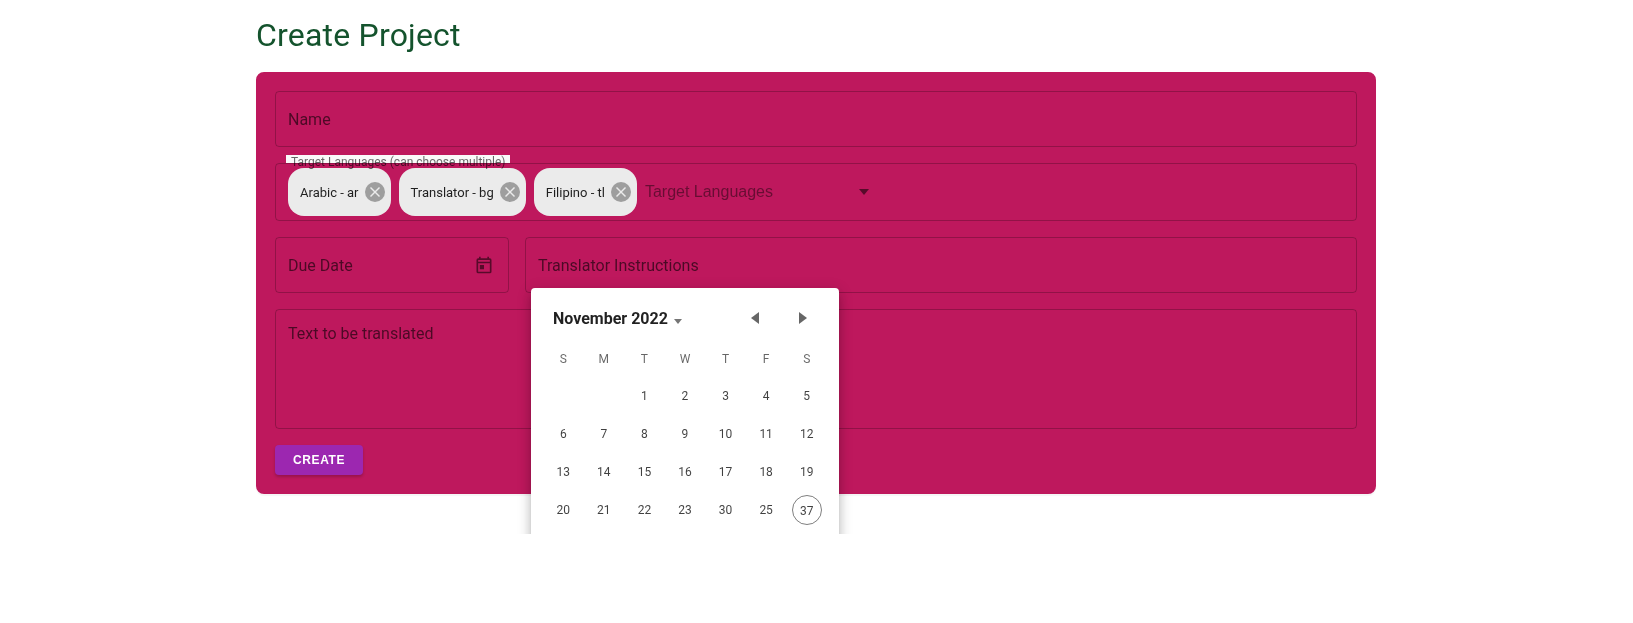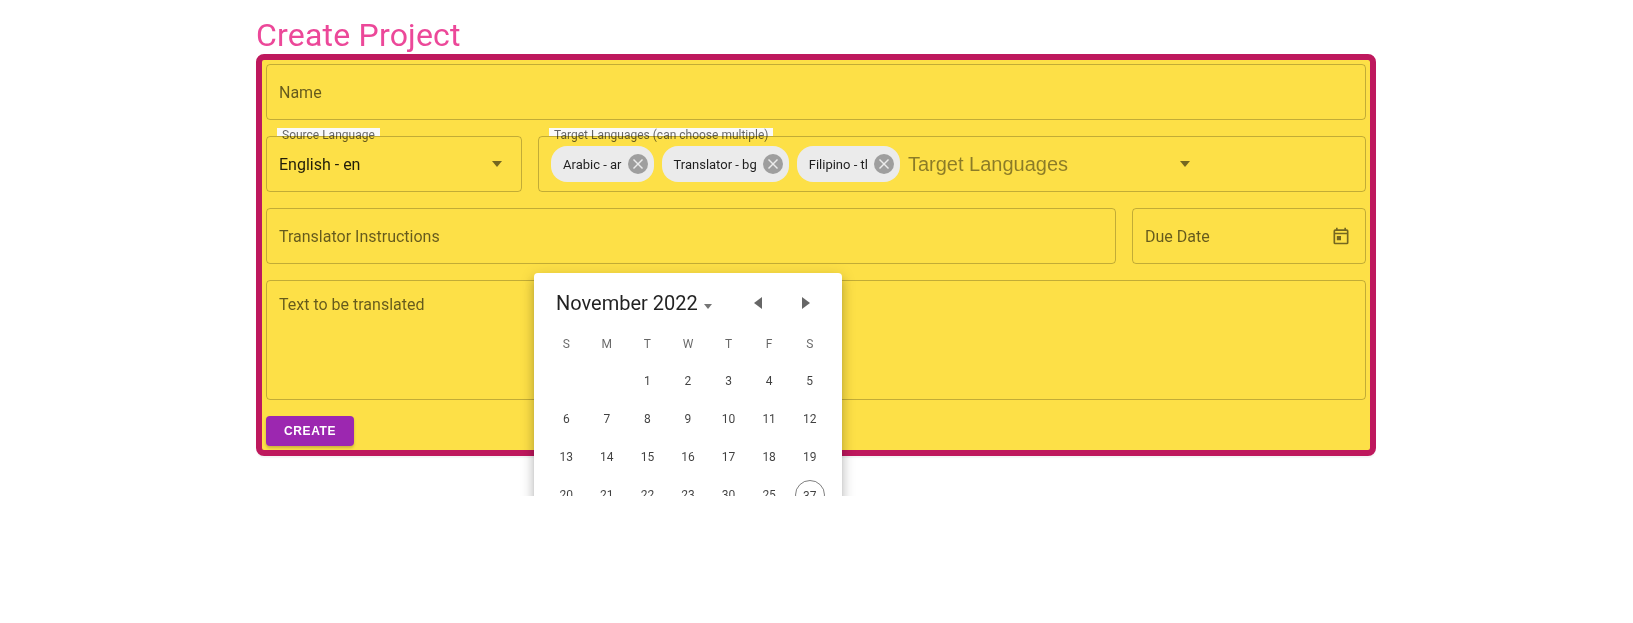--- a/index.html
+++ b/index.html
@@ -10,28 +10,29 @@
       font-size: 16px;
     }
     .page {
       padding: 16px 0 40px 0;
       max-width: 1120px;
       margin-left: 256px;
     }
     .title {
       font-size: 32px;
       font-weight: 400;
-      color: #ec4899;
+      color: #14532d;
+      margin-bottom: 18px;
       letter-spacing: 0.2px;
     }
     .card {
-      background: #fde047;
-      border: 6px solid #be185d;
+      background: #be185d;
+      border: 3px solid #be185d;
       border-radius: 8px;
-      padding: 4px;
+      padding: 16px;
       box-shadow: 0 2px 1px rgba(0,0,0,0.04);
       position: relative;
     }
     .row { display: flex; gap: 16px; margin-bottom: 16px; }
     .field {
       position: relative;
       border: 1px solid rgba(0,0,0,0.23);
       border-radius: 4px;
       background: transparent;
       min-height: 56px;
@@ -67,37 +68,37 @@
       height: 24px;
       display: flex;
       align-items: center;
       justify-content: center;
     }
     .dropdown-icon svg { width: 10px; height: 6px; fill: rgba(0,0,0,0.54); }
     .chips { display: flex; gap: 8px; align-items: center; flex-wrap: wrap; padding: 4px 0; }
     .chip {
       background: #ebebeb;
       border-radius: 16px;
-      height: 36px;
+      height: 48px;
       display: inline-flex;
       align-items: center;
       padding: 0 6px 0 12px;
       font-size: 13px;
       color: rgba(0,0,0,0.87);
       gap: 6px;
     }
     .chip-x {
       width: 20px; height: 20px; border-radius: 50%;
       background: #9e9e9e;
       display: inline-flex; align-items: center; justify-content: center;
     }
     .chip-x svg { width: 10px; height: 10px; fill: #ebebeb; }
     .chips-input {
       border: none; outline: none; background: transparent;
-      font-size: 20px; color: rgba(0,0,0,0.6);
+      font-size: 16px; color: rgba(0,0,0,0.6);
       flex: 1; min-width: 120px;
     }
     .chips-input::placeholder { color: rgba(0,0,0,0.45); }
     .date-icon {
       width: 24px; height: 24px; color: rgba(0,0,0,0.54);
       display: flex; align-items: center; justify-content: center;
     }
     .date-icon svg { width: 20px; height: 22px; fill: rgba(0,0,0,0.54); }
     .textarea {
       min-height: 120px; align-items: flex-start; padding-top: 14px;
@@ -124,21 +125,21 @@
       border-radius: 4px;
       box-shadow: 0 5px 5px -3px rgba(0,0,0,0.2), 0 8px 10px 1px rgba(0,0,0,0.14), 0 3px 14px 2px rgba(0,0,0,0.12);
       padding: 16px 12px 12px 12px;
       z-index: 10;
     }
     .cal-head {
       display: flex; align-items: center; justify-content: space-between;
       padding: 0 10px 10px 10px;
     }
     .cal-title-wrap { display: inline-flex; align-items: center; gap: 6px; cursor: pointer; }
-    .cal-title { font-weight: 400; font-size: 20px; color: rgba(0,0,0,0.87); }
+    .cal-title { font-weight: 700; font-size: 16px; color: rgba(0,0,0,0.87); }
     .cal-nav { display: inline-flex; gap: 20px; }
     .cal-nav-btn {
       width: 28px; height: 28px; display: inline-flex;
       align-items: center; justify-content: center;
       cursor: pointer; color: rgba(0,0,0,0.6);
     }
     .cal-nav-btn svg { width: 8px; height: 12px; fill: rgba(0,0,0,0.6); }
     .cal-grid {
       display: grid;
       grid-template-columns: repeat(7, 1fr);
@@ -173,29 +174,20 @@
 
   <div class="card">
 
     <div class="row">
       <div class="field full">
         <span class="placeholder">Name</span>
       </div>
     </div>
 
     <div class="row">
-      <div class="field w250">
-        <span class="float-label">Source Language</span>
-        <span class="select-value">English - en</span>
-        <span class="dropdown-icon">
-          <svg viewBox="0 0 10 6">
-              <path d="M0 0l5 6 5-6z"></path>
-            </svg>
-        </span>
-      </div>
 
       <div class="field full">
         <span class="float-label">Target Languages (can choose multiple)</span>
         <div class="chips" id="chips-host">
             <span class="chip">
               <span>Arabic - ar</span>
               <span class="chip-x">
                 <svg viewBox="0 0 10 10">
                   <path d="M1 0L0 1l4 4-4 4 1 1 4-4 4 4 1-1-4-4 4-4-1-1-4 4z"></path>
                 </svg>
@@ -221,30 +213,30 @@
           </div>
         <span class="dropdown-icon">
           <svg viewBox="0 0 10 6">
               <path d="M0 0l5 6 5-6z"></path>
             </svg>
         </span>
       </div>
     </div>
 
     <div class="row">
-      <div class="field full">
-        <span class="placeholder">Translator Instructions</span>
-      </div>
       <div class="field w234">
         <span class="placeholder" style="flex:1">Due Date</span>
         <span class="date-icon">
           <svg viewBox="0 0 24 24">
               <path d="M19 4h-1V2h-2v2H8V2H6v2H5a2 2 0 00-2 2v14a2 2 0 002 2h14a2 2 0 002-2V6a2 2 0 00-2-2zm0 16H5V10h14v10zM5 8V6h14v2H5zm2 4h5v5H7v-5z"></path>
             </svg>
         </span>
+      </div>
+      <div class="field full">
+        <span class="placeholder">Translator Instructions</span>
       </div>
     </div>
 
     <div class="row">
       <div class="field full textarea">
         <span class="placeholder">Text to be translated</span>
       </div>
     </div>
 
     <button class="btn">CREATE</button>

